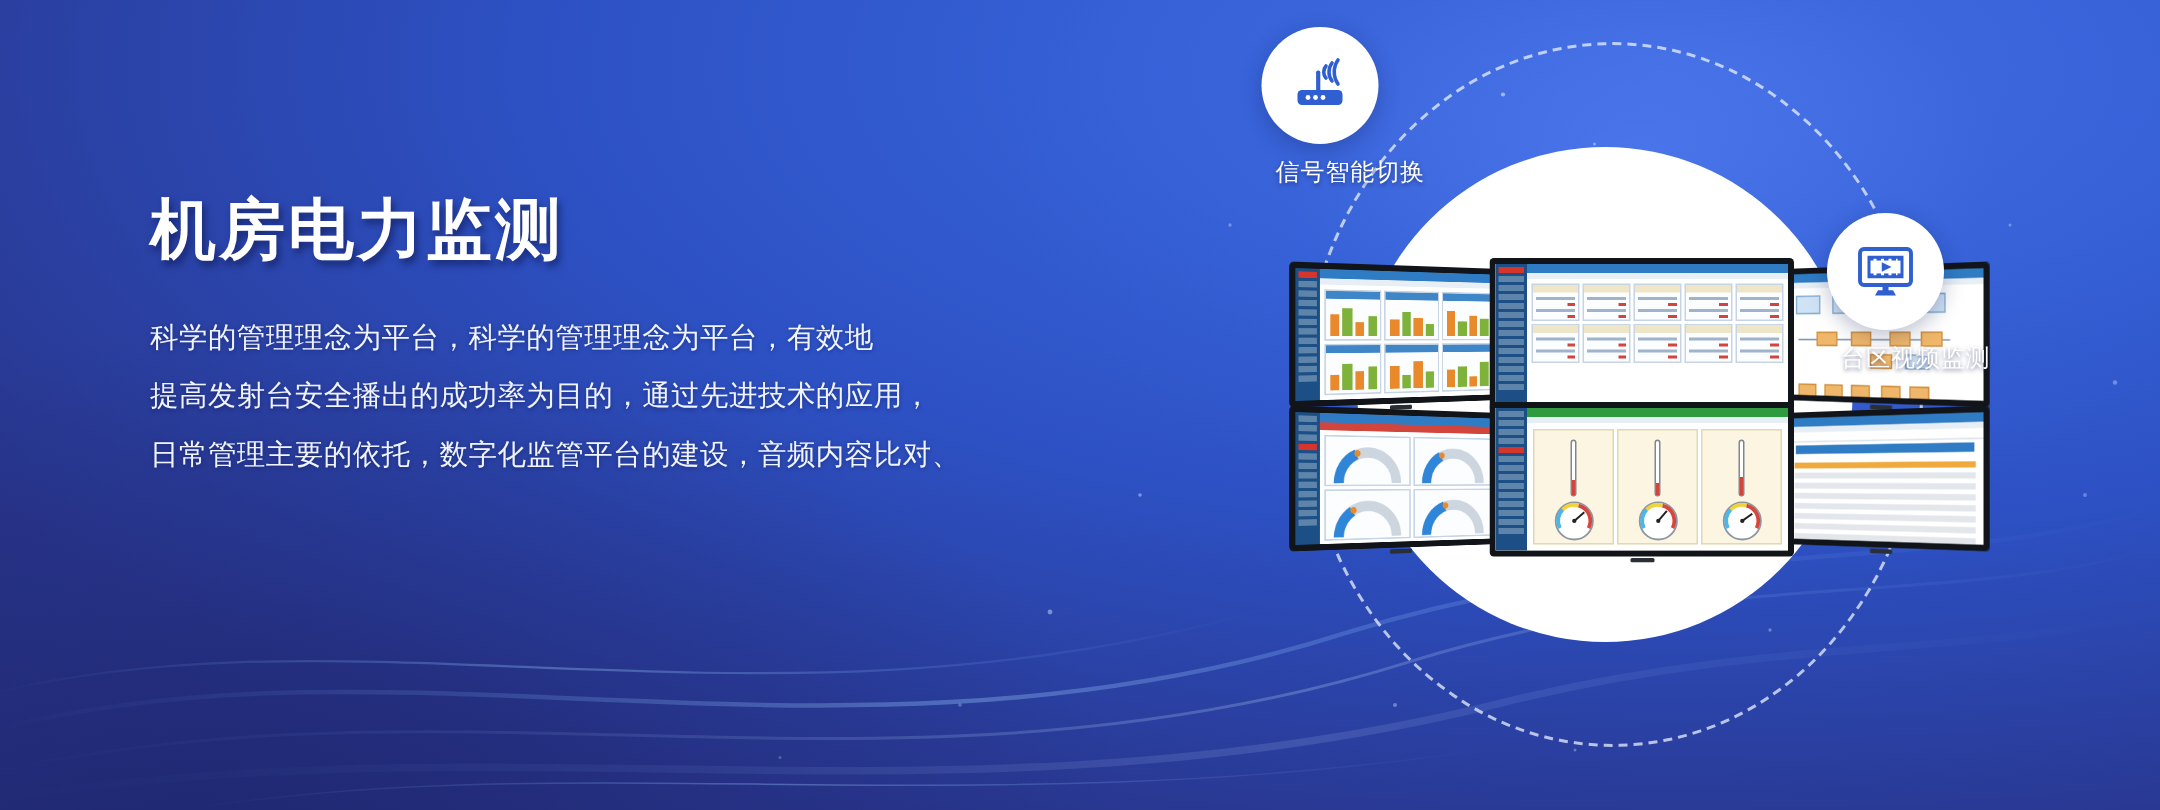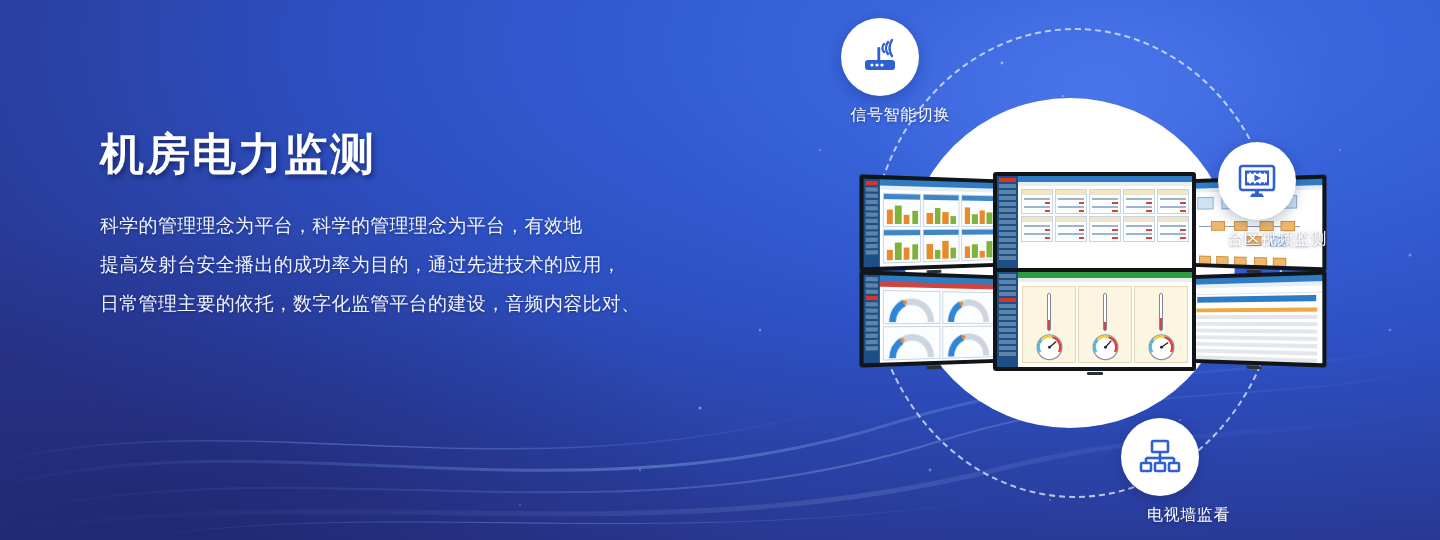--- a/index.html
+++ b/index.html
@@ -585,30 +585,14 @@
         <rect x="20" y="31" width="4" height="4" fill="#2f5fd0"></rect>
         <path d="M15 38 L29 38 L27 34.5 L17 34.5 Z" fill="#2f5fd0"></path>
       </svg>
     </div>
     <div class="cap">台区视频监测</div>
   </div>
 
 
 
 
-  <div class="node" style="left:390px; top:418px;">
-    <div class="bubble">
-      <svg width="42" height="42" viewBox="0 0 42 42">
-        <rect x="13" y="5" width="16" height="11" rx="1.2" fill="none" stroke="#2f5fd0" stroke-width="2.6"></rect>
-        <line x1="21" y1="16" x2="21" y2="22" stroke="#2f5fd0" stroke-width="2.6"></line>
-        <line x1="7" y1="22" x2="35" y2="22" stroke="#2f5fd0" stroke-width="2.6"></line>
-        <line x1="7" y1="22" x2="7" y2="27" stroke="#2f5fd0" stroke-width="2.6"></line>
-        <line x1="21" y1="22" x2="21" y2="27" stroke="#2f5fd0" stroke-width="2.6"></line>
-        <line x1="35" y1="22" x2="35" y2="27" stroke="#2f5fd0" stroke-width="2.6"></line>
-        <rect x="2" y="27" width="10" height="8" rx="1" fill="none" stroke="#2f5fd0" stroke-width="2.6"></rect>
-        <rect x="16" y="27" width="10" height="8" rx="1" fill="none" stroke="#2f5fd0" stroke-width="2.6"></rect>
-        <rect x="30" y="27" width="10" height="8" rx="1" fill="none" stroke="#2f5fd0" stroke-width="2.6"></rect>
-      </svg>
-    </div>
-    <div class="cap">电视墙监看</div>
-  </div>
 
 </div>
 
 </body></html>

